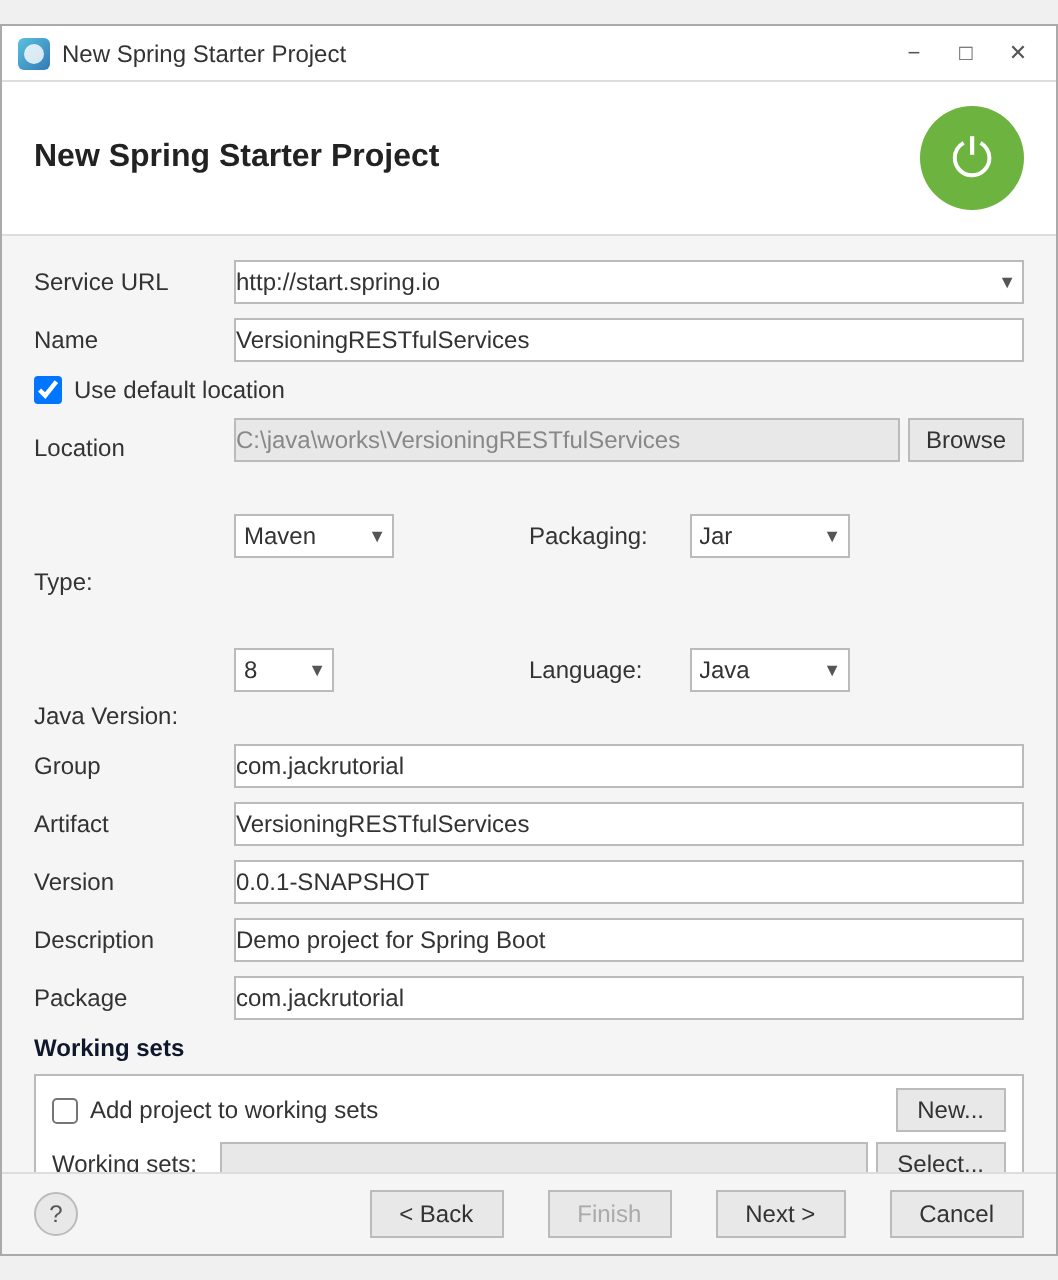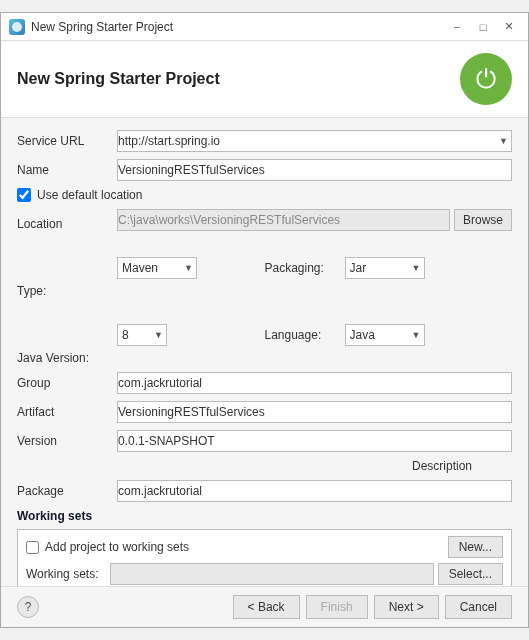--- a/index.html
+++ b/index.html
@@ -263,21 +263,21 @@
       background: #e8e8e8;
       cursor: pointer;
       font-size: 12px;
       display: flex;
       align-items: center;
       justify-content: center;
       color: #555;
     }
     .bottom-right {
       display: flex;
-      gap: 6px;
+      gap: 22px;
       align-items: center;
     }
     .nav-btn {
       height: 24px;
       padding: 2px 14px;
       border: 1px solid #bbb;
       background: #e8e8e8;
       font-size: 12px;
       cursor: pointer;
       color: #333;
@@ -399,20 +399,21 @@
       <input class="form-input" type="text" style="flex: 1 1 0%;" value="VersioningRESTfulServices">
     </div>
 
     <div class="form-row">
       <span class="form-label">Version</span>
       <input class="form-input" type="text" style="flex: 1 1 0%;" value="0.0.1-SNAPSHOT">
     </div>
 
     <div class="form-row">
       <span class="form-label">Description</span>
+      <input class="form-input" type="text" style="flex: 1 1 0%;" value="Demo project for Spring Boot">
     </div>
 
     <div class="form-row">
       <span class="form-label">Package</span>
       <input class="form-input" type="text" style="flex: 1 1 0%;" value="com.jackrutorial">
     </div>
 
     <div class="section-label">Working sets</div>
 
     <div class="working-sets-box">

